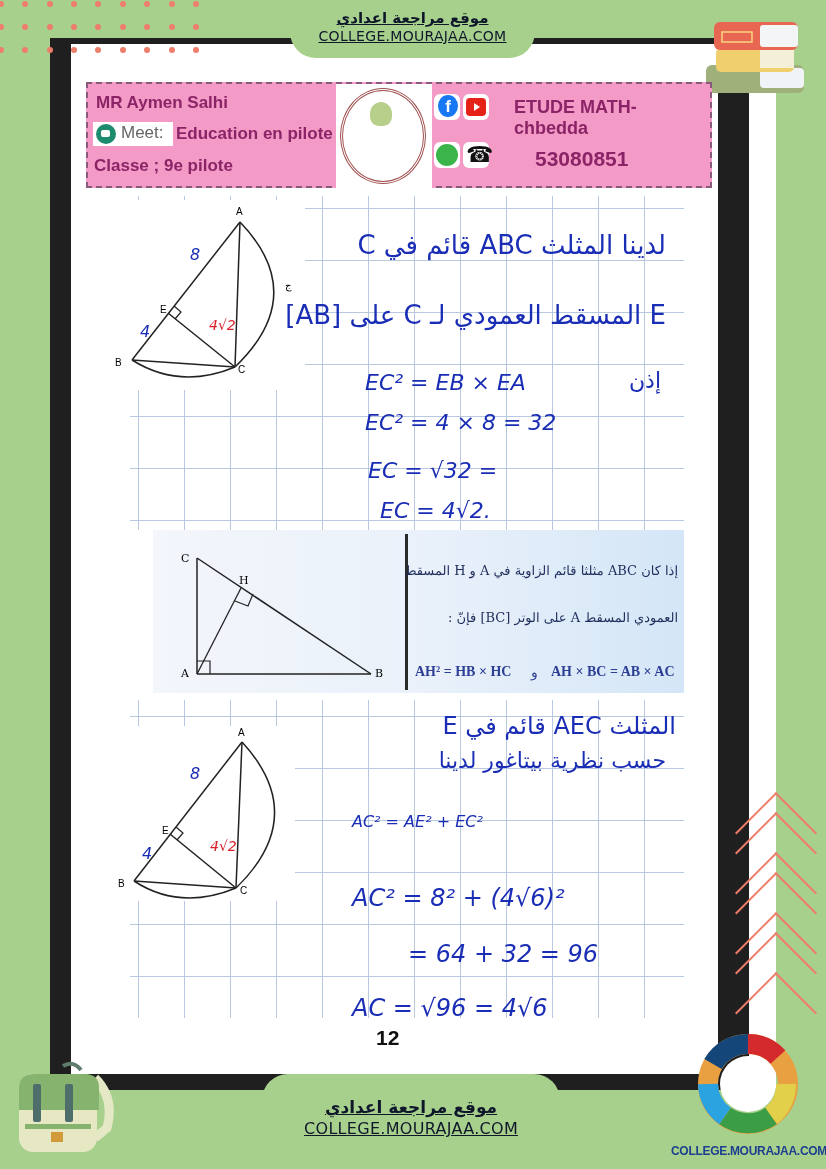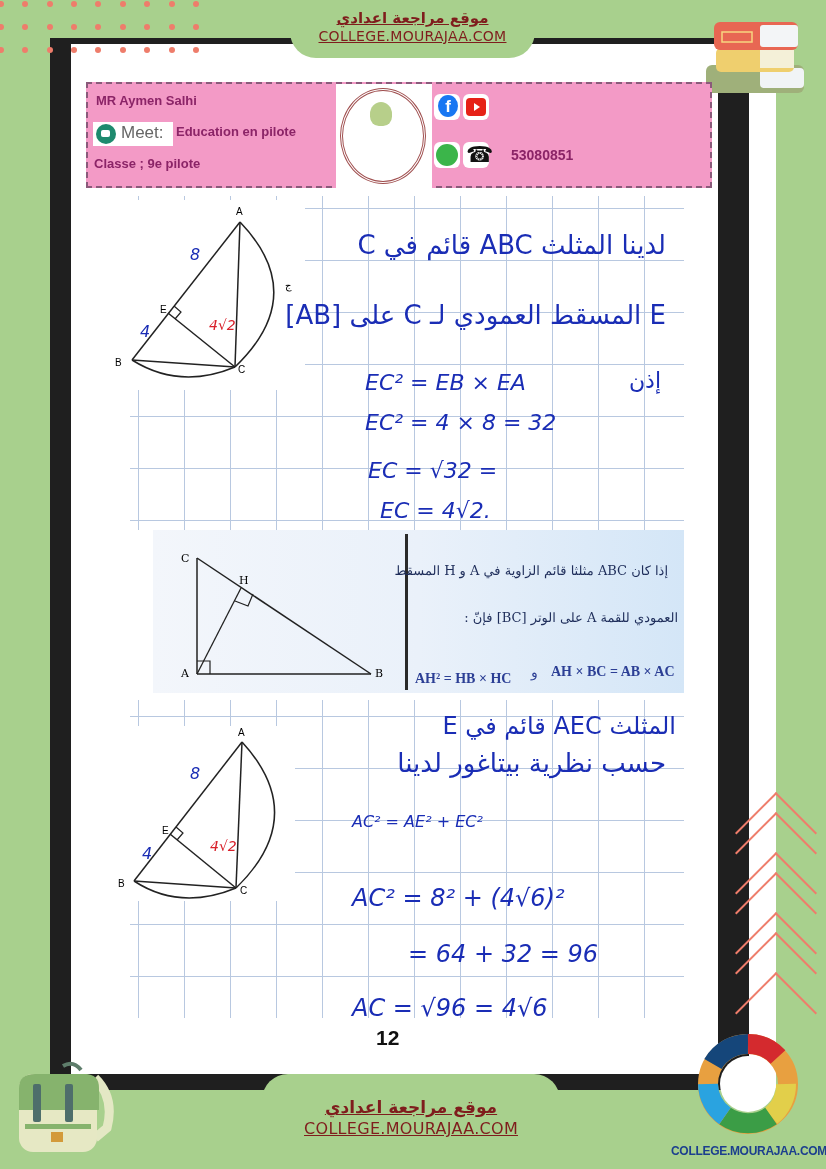--- a/index.html
+++ b/index.html
@@ -7,27 +7,27 @@
   body { position: relative; background: #a8d08d; font-family: "Liberation Sans", sans-serif; }
   .abs { position: absolute; }
   .right-white { left: 749px; top: 38px; width: 27px; height: 1050px; background: #fff; }
   .frame { left: 50px; top: 38px; width: 699px; height: 1052px; background: #1f1f1f; }
   .page { left: 71px; top: 44px; width: 647px; height: 1030px; background: #fff; }
 
   .dots { left: 0; top: 0; width: 210px; height: 60px; }
   .dot { position: absolute; width: 6px; height: 6px; border-radius: 50%; background: #ee7d6b; }
 
   
-  .site-banner { border-radius: 26px; background: #a8d08d; color: #7f1d1d; text-align: center; text-decoration: underline; font-family: "DejaVu Sans", sans-serif; }
+  .site-banner { border-radius: 26px; background: #a8d08d; color: #0f172a; text-align: center; text-decoration: underline; font-family: "DejaVu Sans", sans-serif; }
   .site-banner .ar { font-size: 15px; font-weight: bold; line-height: 18px; }
   .site-banner .en { font-size: 14px; line-height: 18px; letter-spacing: 0.3px; }
 
   
   .hdr { left: 86px; top: 82px; width: 626px; height: 106px; background: #f39ac6; border: 2px dashed #8a5a7a; }
-  .hdr-text { color: #8b2467; font-weight: bold; font-size: 13px; position: absolute; }
+  .hdr-text { color: #8b2467; font-weight: bold; font-size: 17px; position: absolute; }
   .meet-box { position: absolute; left: 5px; top: 38px; width: 80px; height: 24px; background: #fff; }
   .meet-icon { position: absolute; left: 3px; top: 2px; width: 20px; height: 20px; border-radius: 50%; background: #1e8a6e; }
   .meet-icon::after { content:""; position:absolute; left:5px; top:6px; width:9px; height:7px; background:#fff; border-radius:2px; }
   .meet-label { position: absolute; left: 28px; top: 1px; color: #666; font-size: 17px; }
   .stamp { position: absolute; left: 248px; top: 0; width: 96px; height: 104px; background: #fff; }
   .stamp-circle { position: absolute; left: 4px; top: 4px; width: 86px; height: 96px; border-radius: 50%; border: 3px double #a05050; }
   .stamp-tree { position: absolute; left: 34px; top: 18px; width: 22px; height: 24px; background: #b7cf8a; border-radius: 50% 50% 40% 40%; }
   .soc { position: absolute; width: 26px; height: 26px; border-radius: 6px; background: #fff; }
   .fb { background: #fff; }
   .fb::after { content:"f"; position:absolute; left:4px; top:1px; width:20px; height:22px; border-radius:50%; background:#1877f2; color:#fff; font-weight:bold; font-size:17px; text-align:center; line-height:24px; }
@@ -110,23 +110,24 @@
     <span class="meet-label">Meet:</span>
   </div>
   <div class="hdr-text" style="left:88px;top:40px">Education en pilote</div>
   <div class="hdr-text" style="left:6px;top:72px;">Classe ;  9e pilote</div>
   <div class="stamp">
     <div class="stamp-circle"></div>
     <div class="stamp-tree"></div>
   </div>
   <span class="soc fb" style="left:346px;top:10px"></span>
   <span class="soc yt" style="left:375px;top:10px"></span>
+  <div class="hdr-text" style="left:426px;top:13px;font-size:18px">ETUDE MATH-chbedda</div>
   <span class="soc wa" style="left:346px;top:58px"></span>
   <span class="soc ph" style="left:375px;top:58px"></span>
-  <div class="hdr-text" style="left:423px;top:63px;font-size:14px">53080851</div>
+  <div class="hdr-text" style="left:447px;top:63px;font-size:21px">53080851</div>
 </div>
 
 <div class="abs grid" style="left:130px;top:196px;width:554px;height:334px;background-position:8px 12px;"></div>
 
 <div class="abs" style="left:110px;top:200px;width:195px;height:190px;background:#fff;">
   <svg width="195" height="190" viewBox="0 0 195 190">
     <line x1="130" y1="22" x2="22" y2="160" stroke="#222" stroke-width="1.5"></line>
     <line x1="130" y1="22" x2="125" y2="167" stroke="#222" stroke-width="1.5"></line>
     <line x1="22" y1="160" x2="125" y2="167" stroke="#222" stroke-width="1.5"></line>
     <line x1="58" y1="113" x2="125" y2="167" stroke="#222" stroke-width="1.5"></line>
@@ -159,23 +160,23 @@
     <line x1="44" y1="28" x2="218" y2="144" stroke="#222" stroke-width="1.5"></line>
     <line x1="44" y1="144" x2="88" y2="58" stroke="#222" stroke-width="1.3"></line>
     <polyline points="82,71 95,76 100,64" fill="none" stroke="#222" stroke-width="1.2"></polyline>
     <polyline points="44,131 57,131 57,144" fill="none" stroke="#222" stroke-width="1.2"></polyline>
   </svg>
   <span class="abs" style="left:28px;top:22px;font-family:'DejaVu Serif',serif;font-size:11px">C</span>
   <span class="abs" style="left:86px;top:44px;font-family:'DejaVu Serif',serif;font-size:11px">H</span>
   <span class="abs" style="left:28px;top:137px;font-family:'DejaVu Serif',serif;font-size:11px">A</span>
   <span class="abs" style="left:222px;top:137px;font-family:'DejaVu Serif',serif;font-size:11px">B</span>
   <div class="abs" style="left:252px;top:4px;width:3px;height:156px;background:#2a2a2a"></div>
-  <div class="thm-text" style="right:16px;top:33px">إذا كان ABC مثلثا قائم الزاوية في A و H المسقط</div>
-  <div class="thm-text" style="right:6px;top:80px">العمودي للقمة A على الوتر [BC] فإنّ :</div>
-  <div class="thm-formula" style="left:262px;top:141px">AH² = HB × HC</div>
+  <div class="thm-text" style="right:6px;top:33px">إذا كان ABC مثلثا قائم الزاوية في A و H المسقط</div>
+  <div class="thm-text" style="right:6px;top:80px">العمودي المسقط A على الوتر [BC] فإنّ :</div>
+  <div class="thm-formula" style="left:262px;top:134px">AH² = HB × HC</div>
   <div class="thm-formula" style="left:378px;top:134px;font-weight:normal">و</div>
   <div class="thm-formula" style="left:398px;top:134px">AH × BC = AB × AC</div>
 </div>
 
 <div class="abs grid" style="left:130px;top:700px;width:554px;height:318px;background-position:8px 16px;"></div>
 
 <div class="abs" style="left:110px;top:726px;width:185px;height:175px;background:#fff;">
   <svg width="185" height="175" viewBox="0 0 185 175">
     <line x1="132" y1="16" x2="24" y2="155" stroke="#222" stroke-width="1.5"></line>
     <line x1="132" y1="16" x2="126" y2="162" stroke="#222" stroke-width="1.5"></line>
@@ -188,21 +189,21 @@
   <span class="abs" style="left:128px;top:1px;font-size:10px">A</span>
   <span class="abs" style="left:8px;top:152px;font-size:10px">B</span>
   <span class="abs" style="left:130px;top:159px;font-size:10px">C</span>
   <span class="abs" style="left:52px;top:99px;font-size:10px">E</span>
   <span class="hand" style="left:80px;top:38px;font-size:16px">8</span>
   <span class="hand" style="left:32px;top:118px;font-size:16px">4</span>
   <span class="hand" style="left:100px;top:112px;font-size:14px;color:#d8202a">4√2</span>
 </div>
 
 <div class="hand-ar" style="right:150px;top:712px;font-size:24px">المثلث AEC قائم في E</div>
-<div class="hand-ar" style="right:160px;top:748px;font-size:26px">حسب نظرية بيتاغور لدينا</div>
+<div class="hand-ar" style="right:160px;top:748px;font-size:22px">حسب نظرية بيتاغور لدينا</div>
 <div class="hand" style="left:352px;top:812px;font-size:16px">AC² = AE² + EC²</div>
 <div class="hand" style="left:352px;top:884px;font-size:24px">AC² = 8²  + (4√6)²</div>
 <div class="hand" style="left:408px;top:940px;font-size:24px">= 64 + 32 = 96</div>
 <div class="hand" style="left:352px;top:994px;font-size:24px">AC = √96   = 4√6</div>
 
 <div class="abs page-num">12</div>
 
 <div class="abs" style="left:730px;top:790px;width:90px;height:240px;">
   <div class="chev" style="left:17px;top:14px"></div>
     <div class="chev" style="left:17px;top:34px"></div>

